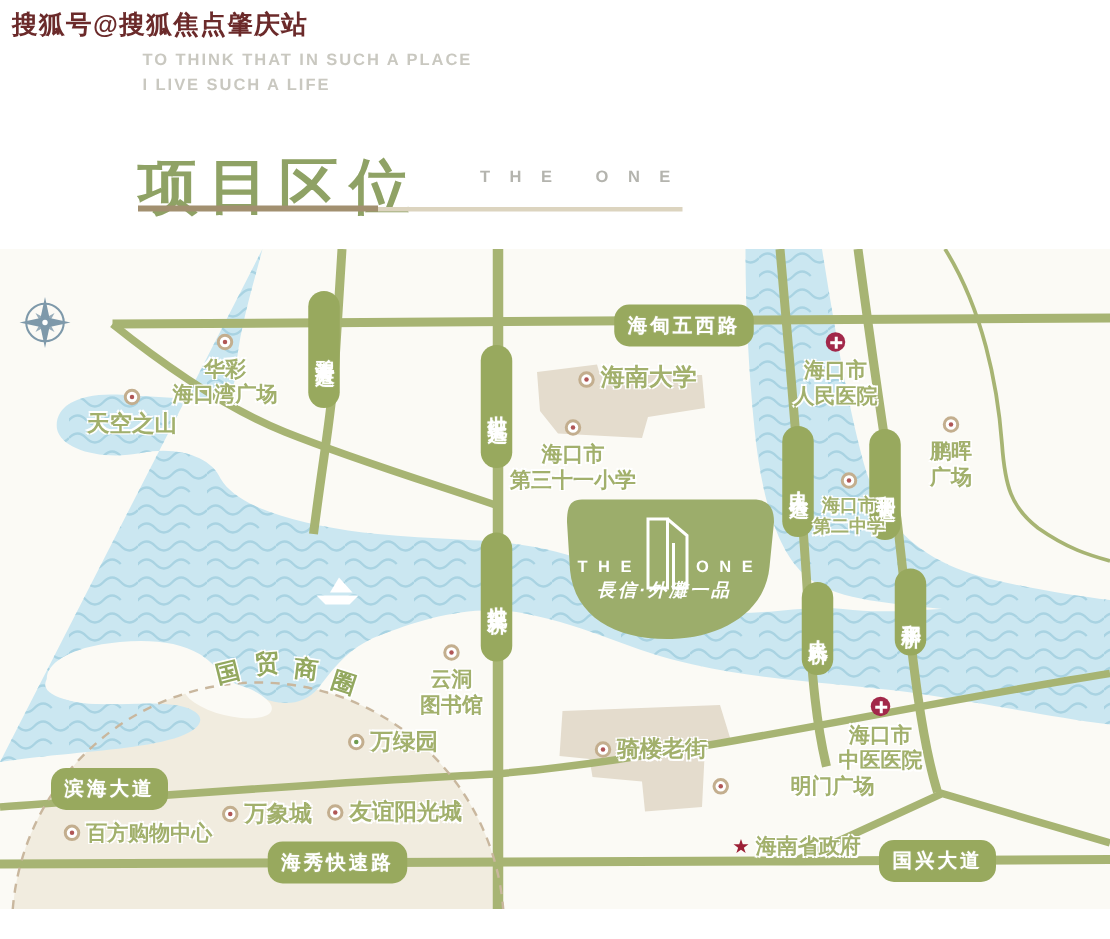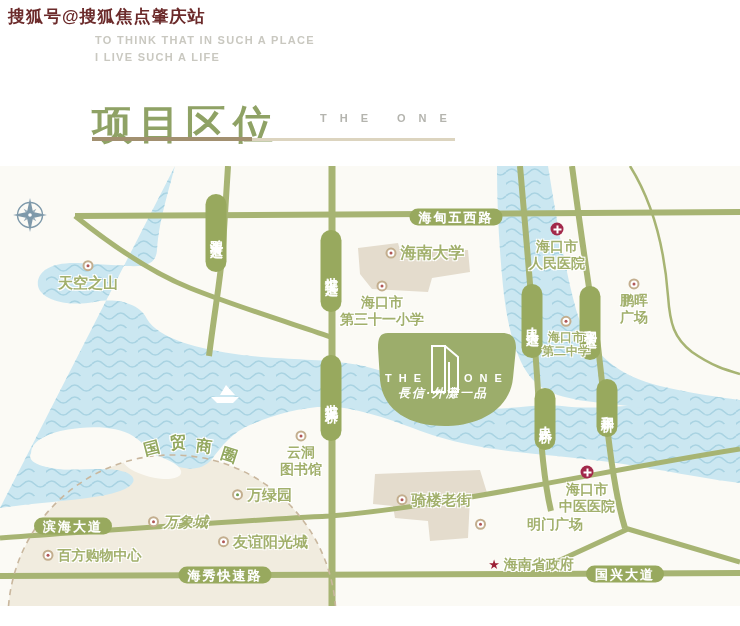--- a/index.html
+++ b/index.html
@@ -14,21 +14,21 @@
   .rule-dark{left:92px;top:137px;width:160px;height:4px;background:#a29070;}
   .rule-light{left:252px;top:138px;width:203px;height:3px;background:#dcd4bf;}
   .brand{left:320px;top:112px;font-size:11px;color:#b4b4ae;letter-spacing:13px;font-weight:bold;}
   
   #map{left:0;top:166px;width:740px;height:440px;background:#fbfaf5;}
   #map-svg{position:absolute;left:0;top:0;}
   
   .pill{position:absolute;background:#98a95e;color:#fff;font-weight:bold;
         display:flex;align-items:center;justify-content:center;
         text-shadow:0 0 1px rgba(255,255,255,.4);}
-  .pill.h{height:17px;border-radius:10px;padding:0 9px;font-size:13px;letter-spacing:2px;white-space:nowrap;}
+  .pill.h{height:28px;border-radius:10px;padding:0 9px;font-size:13px;letter-spacing:2px;white-space:nowrap;}
   .pill.v{width:21px;border-radius:11px;font-size:13px;letter-spacing:2px;
           writing-mode:vertical-rl;text-orientation:upright;}
   
   .poi{position:absolute;transform:translate(-50%,-50%);text-align:center;}
   .poi .lbl{color:#a2b06c;font-weight:bold;line-height:1.18;white-space:nowrap;
             text-shadow:-1px -1px 0 #fff,1px -1px 0 #fff,-1px 1px 0 #fff,1px 1px 0 #fff;}
   .poi.row{display:flex;align-items:center;gap:4px;text-align:left;}
   .poi .ic-wrap{position:absolute;left:50%;transform:translate(-50%,0);top:-17px;}
   .ic-dot{width:11px;height:11px;border:2px solid #c3ae8e;border-radius:50%;background:#fff;position:relative;display:inline-block;box-sizing:border-box;}
   .ic-dot::after{content:"";position:absolute;left:2px;top:2px;width:3px;height:3px;border-radius:50%;background:#b05656;}
@@ -123,20 +123,27 @@
       <div class="pill v" style="left: 216px; top: 67px; transform: translate(-50%, -50%); height: 78px;">碧海大道</div>
       <div class="pill v" style="left: 331px; top: 105px; transform: translate(-50%, -50%); height: 82px;">世纪大道</div>
       <div class="pill v" style="left: 331px; top: 232px; transform: translate(-50%, -50%); height: 86px;">世纪大桥</div>
       <div class="pill v" style="left: 532px; top: 155px; transform: translate(-50%, -50%); height: 74px;">人民大道</div>
       <div class="pill v" style="left: 590px; top: 157px; transform: translate(-50%, -50%); height: 74px;">和平大道</div>
       <div class="pill v" style="left: 545px; top: 253px; transform: translate(-50%, -50%); height: 62px;">人民桥</div>
       <div class="pill v" style="left: 607px; top: 242px; transform: translate(-50%, -50%); height: 58px;">和平桥</div>
       <div class="pill h" style="left: 73px; top: 360px; transform: translate(-50%, -50%);">滨海大道</div>
       <div class="pill h" style="left: 225px; top: 409px; transform: translate(-50%, -50%);">海秀快速路</div>
       <div class="pill h" style="left: 625px; top: 408px; transform: translate(-50%, -50%);">国兴大道</div>
+      <div class="poi" style="left: 150px; top: 88px;">
+        <div class="ic-wrap"><div class="ic-dot"></div></div>
+        <div class="lbl" style="font-size: 14px;">
+          <div>华彩</div>
+          <div>海口湾广场</div>
+        </div>
+      </div>
       <div class="poi" style="left: 88px; top: 117px;">
         <div class="ic-wrap"><div class="ic-dot"></div></div>
         <div class="lbl" style="font-size: 15px;">
           <div>天空之山</div>
         </div>
       </div>
       <div class="poi row" style="left: 425px; top: 87px;">
         <div class="ic-dot"></div>
         <div class="lbl" style="font-size: 16px;">
           <div>海南大学</div>
@@ -182,21 +189,21 @@
         <div class="lbl" style="font-size: 15px;">
           <div>万绿园</div>
         </div>
       </div>
       <div class="poi row" style="left: 92px; top: 389px;">
         <div class="ic-dot"></div>
         <div class="lbl" style="font-size: 14px;">
           <div>百方购物中心</div>
         </div>
       </div>
-      <div class="poi row" style="left: 178px; top: 356px; font-style: italic;">
+      <div class="poi row" style="left: 178px; top: 377px;">
         <div class="ic-dot"></div>
         <div class="lbl" style="font-size: 15px;">
           <div>万象城</div>
         </div>
       </div>
       <div class="poi row" style="left: 263px; top: 376px;">
         <div class="ic-dot"></div>
         <div class="lbl" style="font-size: 15px;">
           <div>友谊阳光城</div>
         </div>

